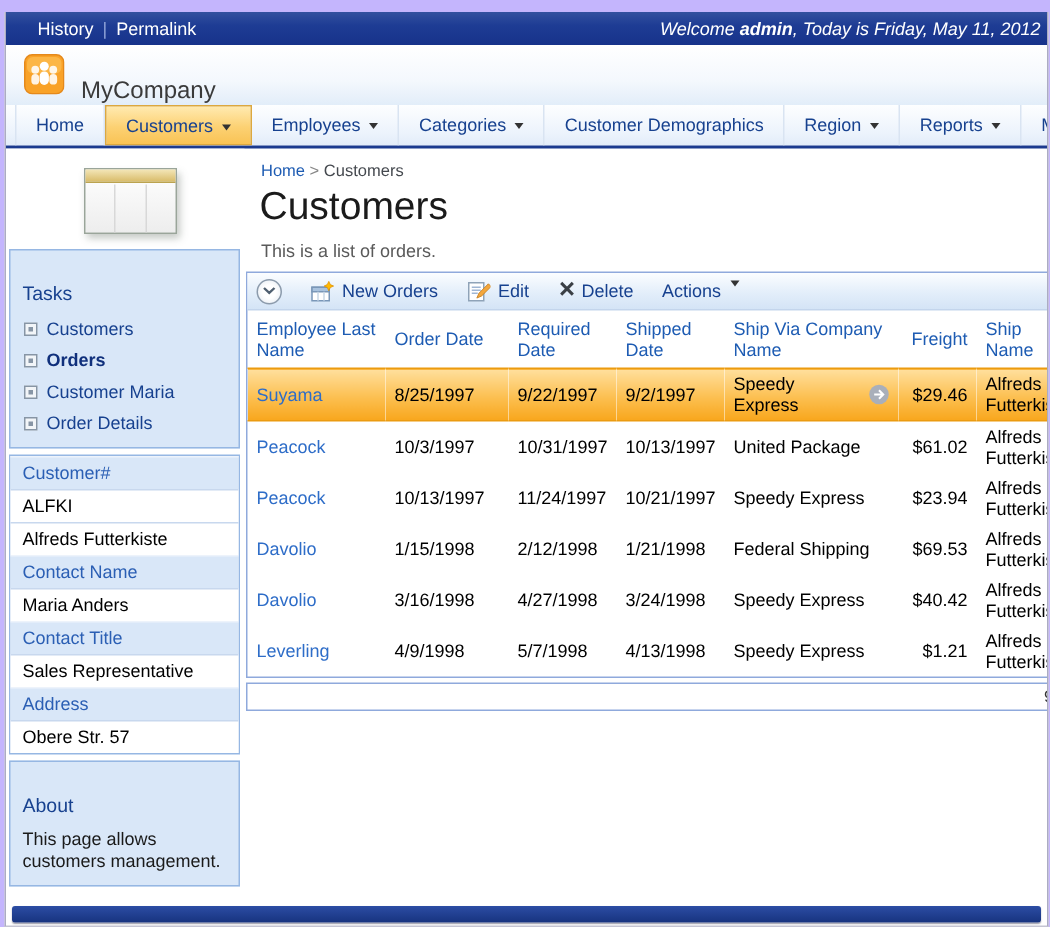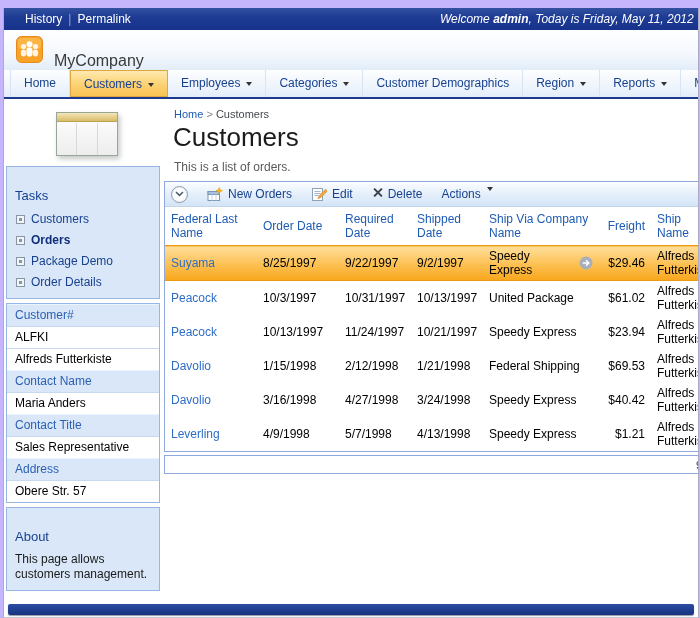--- a/index.html
+++ b/index.html
@@ -156,21 +156,21 @@
           <div class="s-item">
               <span class="sq"></span>
               <span class="lbl">Customers</span>
             </div>
           <div class="s-item bold">
               <span class="sq"></span>
               <span class="lbl">Orders</span>
             </div>
           <div class="s-item">
               <span class="sq"></span>
-              <span class="lbl">Package Demo</span>
+              <span class="lbl">Customer Maria</span>
             </div>
           <div class="s-item">
               <span class="sq"></span>
               <span class="lbl">Order Details</span>
             </div>
         </div>
 
         <div class="sbox summary">
           <div class="sum-row lab">Customer#</div>
           <div class="sum-row val">ALFKI</div>
@@ -241,21 +241,21 @@
               <col style="width:92px">
                 <col style="width:82px">
                 <col style="width:72px">
                 <col style="width:72px">
                 <col style="width:116px">
                 <col style="width:52px">
                 <col style="width:60px">
             </colgroup>
             <thead>
               <tr>
-                <th>Federal Last Name</th>
+                <th>Employee Last Name</th>
                 <th>Order Date</th>
                 <th>Required Date</th>
                 <th>Shipped Date</th>
                 <th>Ship Via Company Name</th>
                 <th class="num">Freight</th>
                 <th>Ship Name</th>
               </tr>
             </thead>
             <tbody>
               <tr class="sel">

